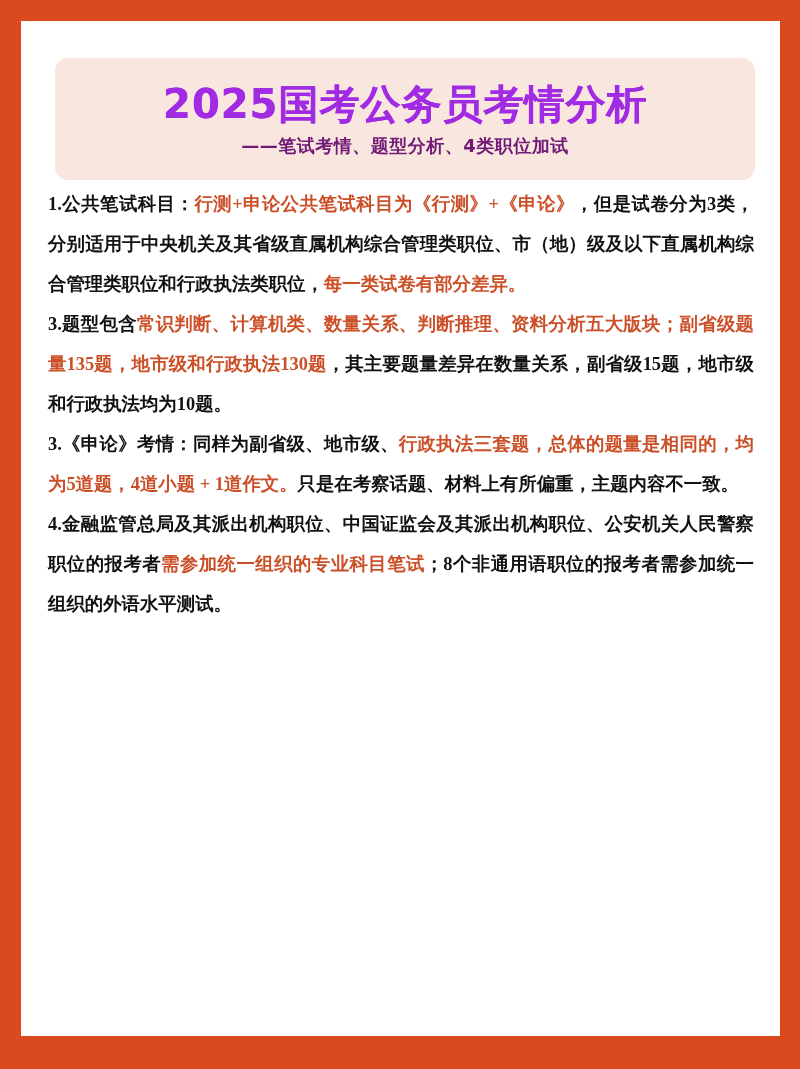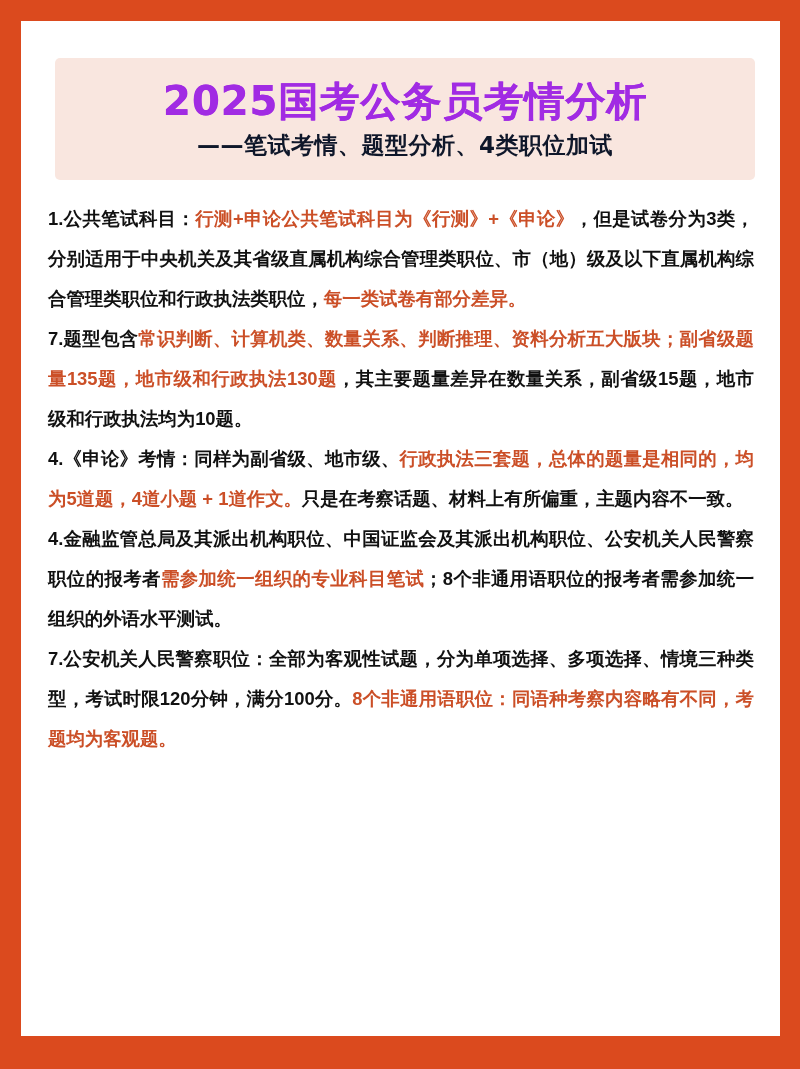--- a/index.html
+++ b/index.html
@@ -31,53 +31,53 @@
     box-sizing: border-box;
     overflow: hidden;
   }
   .banner {
     position: absolute;
     left: 34px;
     top: 37px;
     width: 700px;
     height: 122px;
     background: #F9E6DF;
-    border-radius: 5px;
+    border-radius: 13px;
     display: flex;
     flex-direction: column;
     align-items: center;
     justify-content: center;
     box-sizing: border-box;
   }
   .banner-title {
     font-family: "DejaVu Sans", "Liberation Sans", sans-serif;
     font-weight: bold;
     font-size: 40px;
     letter-spacing: 1px;
     color: #A12BE3;
     line-height: 1;
     margin-bottom: 13px;
     white-space: nowrap;
     text-shadow: 0.5px 0 0 #A12BE3;
   }
   .banner-subtitle {
     font-family: "DejaVu Sans", "Liberation Sans", sans-serif;
     font-weight: bold;
-    font-size: 23px;
+    font-size: 18px;
     letter-spacing: 0.5px;
-    color: #0f172a;
+    color: #701a75;
     line-height: 1;
     white-space: nowrap;
   }
   .body-text {
     position: absolute;
     left: 27px;
-    top: 178px;
+    top: 163px;
     width: 706px;
-    font-family: Liberation Sans, sans-serif;
+    font-family: Liberation Serif, serif;
     font-weight: bold;
     font-size: 18.4px;
     line-height: 40px;
     color: #111111;
     text-align: justify;
     text-justify: inter-ideograph;
     letter-spacing: 0px;
   }
   .para {
     margin: 0;
@@ -94,20 +94,19 @@
 <div class="poster">
   <div class="card">
 
     <div class="banner">
       <div class="banner-title">2025国考公务员考情分析</div>
       <div class="banner-subtitle">——笔试考情、题型分析、4类职位加试</div>
     </div>
 
     <div class="body-text">
       <p class="para"><span>1.公共笔试科目：</span><span class="hl">行测+申论公共笔试科目为《行测》+《申论》</span><span>，但是试卷分为3类，分别适用于中央机关及其省级直属机构综合管理类职位、市（地）级及以下直属机构综合管理类职位和行政执法类职位，</span><span class="hl">每一类试卷有部分差异。</span></p>
-      <p class="para"><span>7.题型包含</span><span class="hl">常识判断、计算机类、数量关系、判断推理、资料分析五大版块；副省级题量135题，地市级和行政执法130题</span><span>，其主要题量差异在数量关系，副省级15题，地市级和行政执法均为10题。</span></p>
-      <p class="para"><span>4.《申论》考情：同样为副省级、地市级、</span><span class="hl">行政执法三套题，总体的题量是相同的，均为5道题，4道小题 + 1道作文。</span><span>只是在考察话题、材料上有所偏重，主题内容不一致。</span></p>
+      <p class="para"><span>3.题型包含</span><span class="hl">常识判断、计算机类、数量关系、判断推理、资料分析五大版块；副省级题量135题，地市级和行政执法130题</span><span>，其主要题量差异在数量关系，副省级15题，地市级和行政执法均为10题。</span></p>
+      <p class="para"><span>3.《申论》考情：同样为副省级、地市级、</span><span class="hl">行政执法三套题，总体的题量是相同的，均为5道题，4道小题 + 1道作文。</span><span>只是在考察话题、材料上有所偏重，主题内容不一致。</span></p>
       <p class="para"><span>4.金融监管总局及其派出机构职位、中国证监会及其派出机构职位、公安机关人民警察职位的报考者</span><span class="hl">需参加统一组织的专业科目笔试</span><span>；8个非通用语职位的报考者需参加统一组织的外语水平测试。</span></p>
-      <p class="para"><span>7.公安机关人民警察职位：全部为客观性试题，分为单项选择、多项选择、情境三种类型，考试时限120分钟，满分100分。</span><span class="hl">8个非通用语职位：同语种考察内容略有不同，考题均为客观题。</span></p>
     </div>
 
   </div>
 </div>
 
 </body></html>

